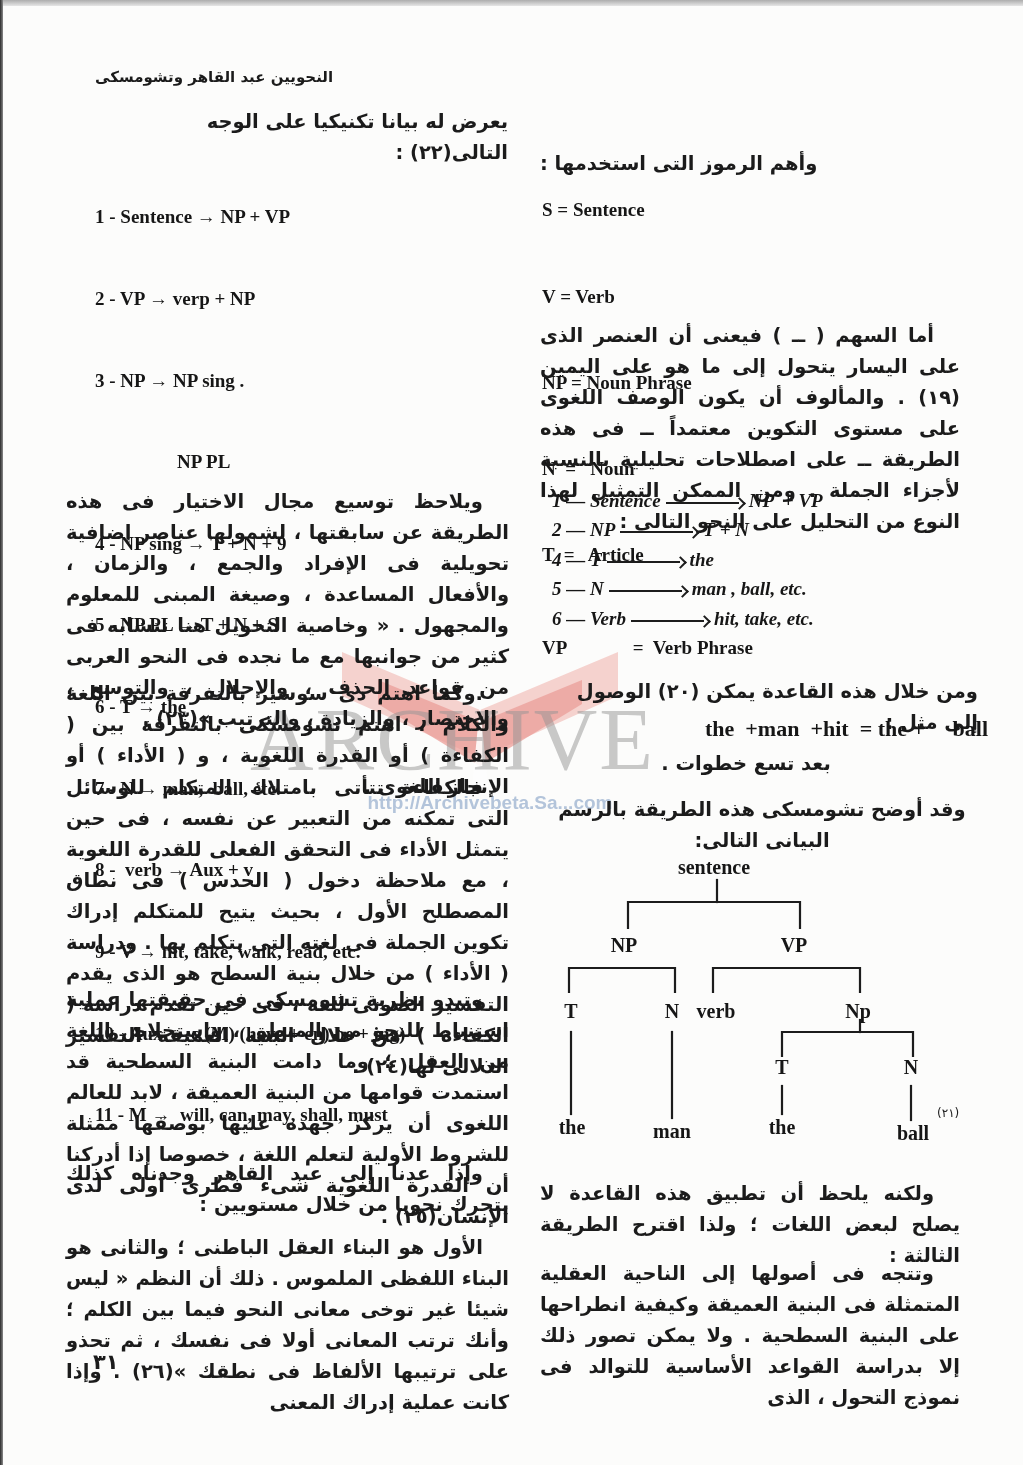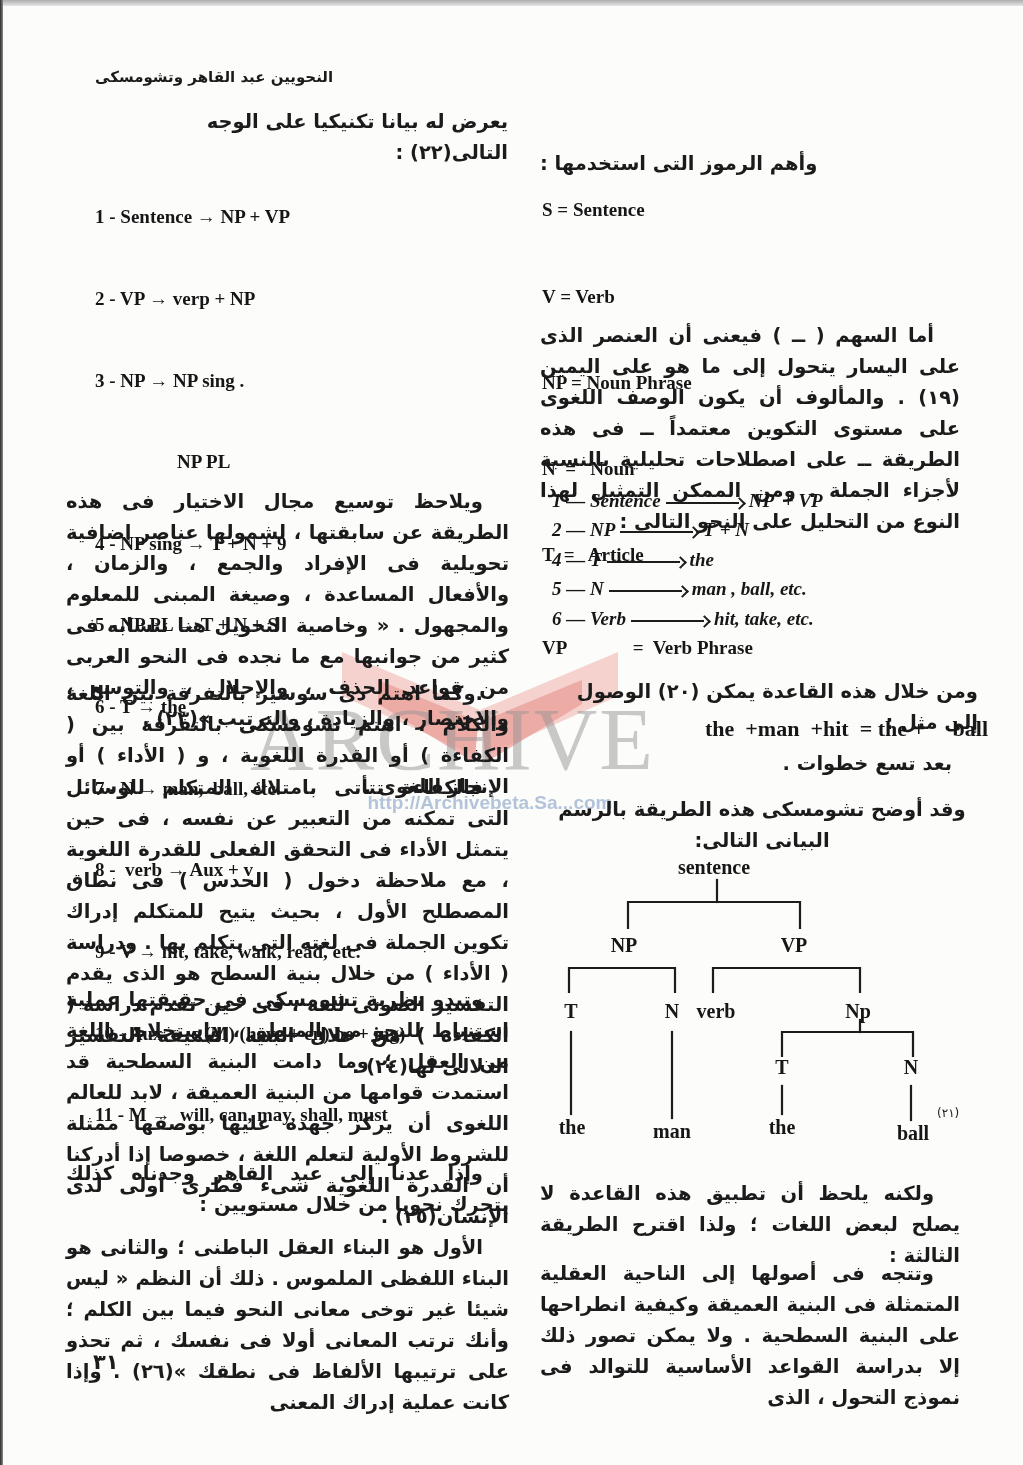--- a/index.html
+++ b/index.html
@@ -107,21 +107,21 @@
     <div class="arrow-row"><span>2</span> — <span>NP</span><span class="larrow"></span><span>T + N</span></div>
     <div class="arrow-row"><span>4</span> — <span>T</span><span class="larrow"></span><span>the</span></div>
     <div class="arrow-row"><span>5</span> — <span>N</span><span class="larrow"></span><span>man , ball, etc.</span></div>
     <div class="arrow-row"><span>6</span> — <span>Verb</span><span class="larrow"></span><span>hit, take, etc.</span></div>
   </div>
 
   <div class="abs ar" style="left:540px;top:676px;width:438px;text-align:right;">ومن خلال هذه القاعدة يمكن (٢٠) الوصول إلى مثل :</div>
 
   <div class="abs latin formula" style="left:705px;top:716px;">the  +man  +hit  = the +     ball</div>
 
-  <div class="abs ar" style="left:540px;top:748px;width:412px;text-align:right;">بعد تسع خطوات .</div>
+  <div class="abs ar" style="left:540px;top:748px;width:412px;text-align:center;">بعد تسع خطوات .</div>
 
   <div class="abs ar" style="left:552px;top:794px;width:420px;text-align:center;">وقد أوضح تشومسكى هذه الطريقة بالرسم البيانى التالى:</div>
 
   <div class="abs tree" style="left:545px;top:852px;">
     <svg width="420" height="300" viewBox="0 0 420 300">
       <g stroke="#1c1c1c" stroke-width="2.2" fill="none" stroke-linecap="square">
         <polyline points="172,28 172,50"></polyline>
         <polyline points="83,76 83,50 255,50 255,76"></polyline>
         <polyline points="24,140 24,116 130,116 130,140"></polyline>
         <polyline points="168,140 168,116 315,116 315,140"></polyline>

